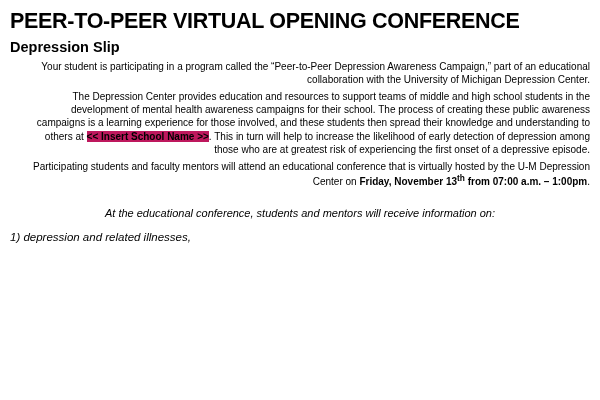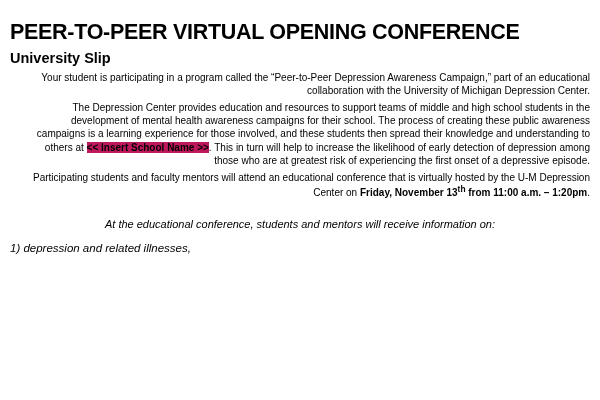--- a/index.html
+++ b/index.html
@@ -11,21 +11,21 @@
     width: 600px;
     height: 400px;
     overflow: hidden;
     font-family: "Liberation Sans", sans-serif;
     color: #000000;
   }
   .page {
     width: 600px;
     height: 400px;
     box-sizing: border-box;
-    padding: 19px 10px 0 10px;
+    padding: 8px 10px 0 10px;
     position: relative;
   }
   .doc-title {
     font-size: 21.5px;
     font-weight: bold;
     letter-spacing: -0.3px;
     line-height: 1.1;
     margin: 2px 0 0 0;
     white-space: nowrap;
   }
@@ -83,27 +83,27 @@
     font-style: italic;
   }
 </style>
 </head>
 <body>
 
 <div class="page">
 
   <h1 class="doc-title">PEER-TO-PEER VIRTUAL OPENING CONFERENCE</h1>
 
-  <h2 class="doc-subtitle">University Slip</h2>
+  <h2 class="doc-subtitle">Depression Slip</h2>
 
 
 
   <p class="body">Your student is participating in a program called the “Peer-to-Peer Depression Awareness Campaign,” part of an educational collaboration with the University of Michigan Depression Center.</p>
 
   <p class="body"><span>The Depression Center provides education and resources to support teams of middle and high school students in the development of mental health awareness campaigns for their school. The process of creating these public awareness campaigns is a learning experience for those involved, and these students then spread their knowledge and understanding to others at </span><span class="hl">&lt;&lt; Insert School Name &gt;&gt;</span><span>. This in turn will help to increase the likelihood of early detection of depression among those who are at greatest risk of experiencing the first onset of a depressive episode.</span></p>
 
-  <p class="body"><span>Participating students and faculty mentors will attend an educational conference that is virtually hosted by the U-M Depression Center on </span><span class="bold">Friday, November 13</span><sup class="bold">th</sup><span class="bold"> from 11:00 a.m. – 1:20pm</span><span>.</span></p>
+  <p class="body"><span>Participating students and faculty mentors will attend an educational conference that is virtually hosted by the U-M Depression Center on </span><span class="bold">Friday, November 13</span><sup class="bold">th</sup><span class="bold"> from 07:00 a.m. – 1:00pm</span><span>.</span></p>
 
   <div class="center-italic">At the educational conference, students and mentors will receive information on:</div>
 
   <div class="center-italic-2">1) depression and related illnesses,</div>
 
 </div>
 
 </body></html>

